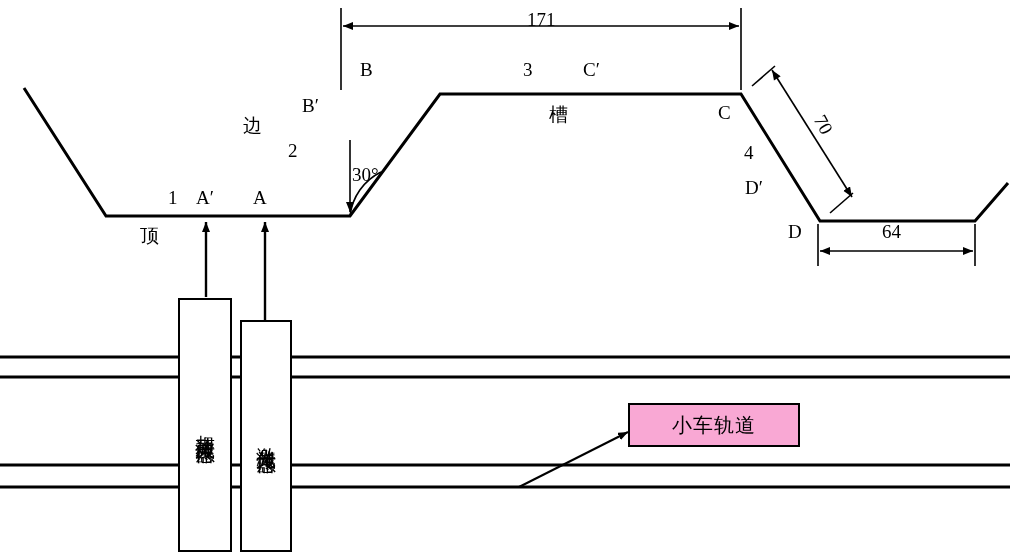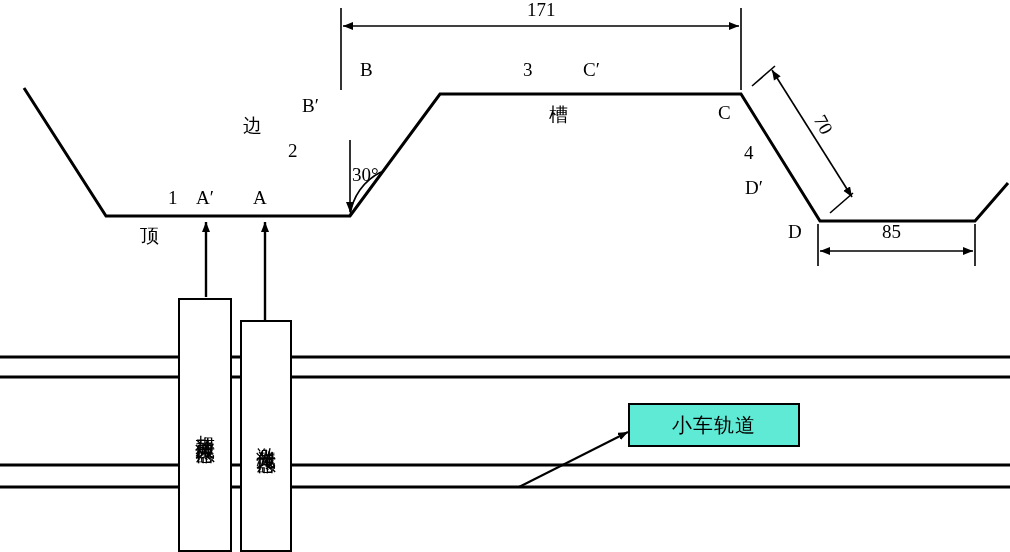--- a/index.html
+++ b/index.html
@@ -53,21 +53,21 @@
     font-family: "DejaVu Sans", sans-serif;
     font-size: 20px;
     writing-mode: vertical-rl;
     text-orientation: upright;
     letter-spacing: 2px;
     line-height: 1.05;
   }
   .hbox {
     position: absolute;
     border: 2px solid #000000;
-    background: #5eead4;
+    background: #f9a8d4;
     box-sizing: border-box;
     display: flex;
     align-items: center;
     justify-content: center;
   }
   .hbox span {
     font-family: "DejaVu Sans", sans-serif;
     font-size: 20px;
     letter-spacing: 1px;
   }
@@ -146,28 +146,28 @@
 
   <div class="lbl lbl-cn" style="left:243px; top:116px;">边</div>
   <div class="lbl lbl-num" style="left:288px; top:141px;">2</div>
   <div class="lbl lbl-lat" style="left:302px; top:96px;">B′</div>
   <div class="lbl lbl-lat" style="left:360px; top:60px;">B</div>
   <div class="lbl lbl-lat" style="left:352px; top:165px;">30°</div>
 
   <div class="lbl lbl-num" style="left:523px; top:60px;">3</div>
   <div class="lbl lbl-lat" style="left:583px; top:60px;">C′</div>
   <div class="lbl lbl-cn" style="left:549px; top:105px;">槽</div>
-  <div class="lbl lbl-num" style="left:527px; top:0px;">171</div>
+  <div class="lbl lbl-num" style="left:527px; top:10px;">171</div>
 
   <div class="lbl lbl-lat" style="left:718px; top:103px;">C</div>
   <div class="lbl lbl-num" style="left:744px; top:143px;">4</div>
   <div class="lbl lbl-lat" style="left:745px; top:178px;">D′</div>
   <div class="lbl lbl-lat" style="left:788px; top:222px;">D</div>
   <div class="lbl lbl-num rot70" style="left:814px; top:115px;">70</div>
-  <div class="lbl lbl-num" style="left:882px; top:222px;">85</div>
+  <div class="lbl lbl-num" style="left:882px; top:222px;">64</div>
 
   <div class="vertbox" style="left:178px; top:298px; width:54px; height:254px;">
     <span>超声波传感器</span>
   </div>
   <div class="vertbox" style="left:240px; top:320px; width:52px; height:232px;">
     <span>激光传感器</span>
   </div>
 
   <div class="hbox" style="left:628px; top:403px; width:172px; height:44px;">
     <span>小车轨道</span>

